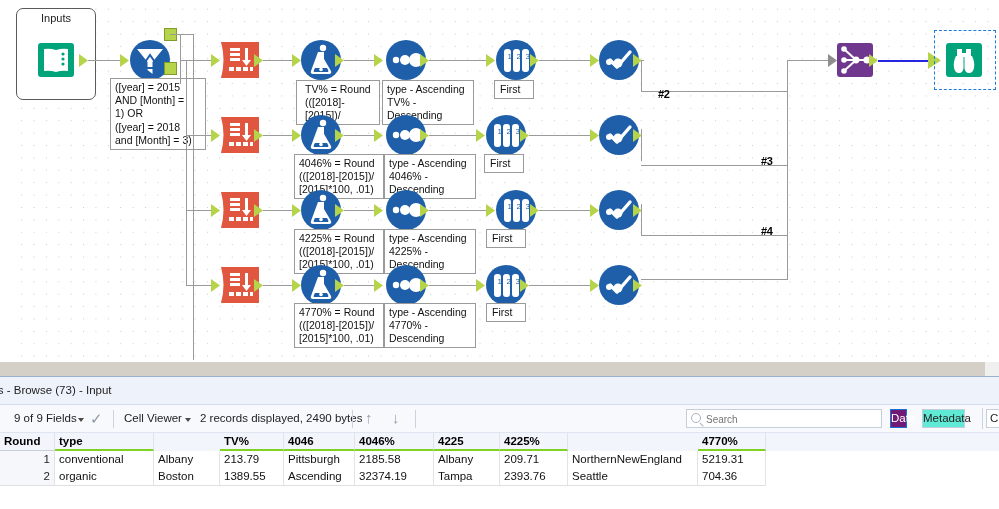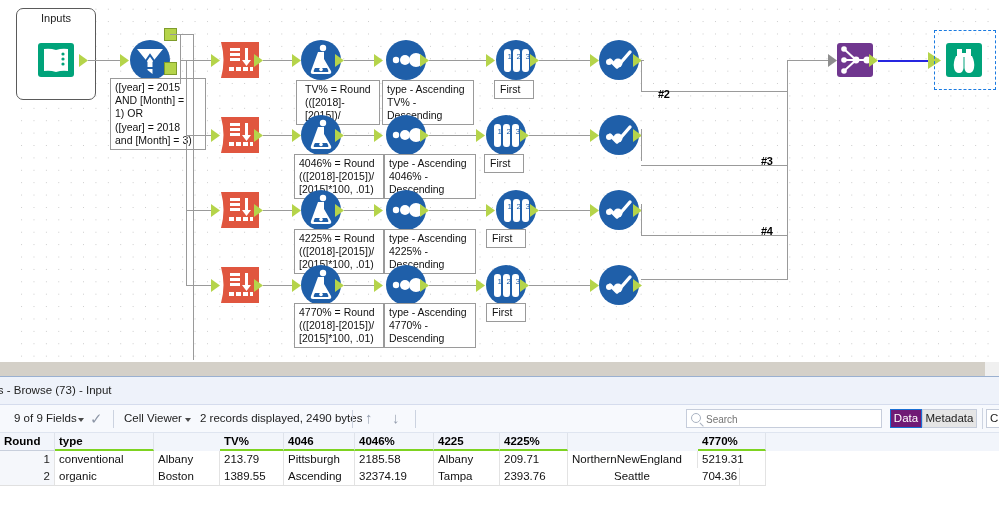--- a/index.html
+++ b/index.html
@@ -102,22 +102,22 @@
      width:5px;height:1.4px;background:#aab3c2; transform:rotate(45deg); }
   #search-box input{
     position:absolute; left:19px; top:1px; width:170px; height:16px;
     border:none; outline:none; font-size:10px; color:#444;
     font-family:"Liberation Sans", sans-serif; background:transparent;
   }
   .seg{
     position:absolute; top:32px; height:19px; font-size:11.5px;
     border:1px solid #c6cddb; line-height:17px; text-align:center; cursor:default;
   }
-  #seg-data{ left:890px; width:32px; background:#701a75; color:#fff; border-color:#1a6fd4;}
-  #seg-meta{ left:922px; width:55px; background:#e5e5e5; color:#222; }
+  #seg-data{ left:890px; width:17px; background:#701a75; color:#fff; border-color:#1a6fd4;}
+  #seg-meta{ left:922px; width:43px; background:#5eead4; color:#222; }
   #seg-tail{ position:absolute; left:986px; top:32px; width:14px; height:19px;
     border:1px solid #c6cddb; border-right:none; background:#fff; font-size:11.5px;
     line-height:17px; text-align:left; padding-left:3px; color:#222;}
   .tb-vsep{ position:absolute; top:31px; width:1px; height:21px; background:#ccd3e0;}
 
   
   #grid{ position:absolute; left:0; top:56px; width:999px; height:77px; }
   .grid-row{ position:absolute; left:0; height:17px; width:999px; }
   .gc{
     position:absolute; height:17px; font-size:11.5px; line-height:17px;
@@ -624,19 +624,19 @@
 
     <div class="grid-row data-row alt" style="top:35px;">
       <div class="gc num" style="left:0px; width:55px;">2</div>
       <div class="gc" style="left:55px; width:99px;">organic</div>
       <div class="gc" style="left:154px; width:66px;">Boston</div>
       <div class="gc" style="left:220px; width:64px;">1389.55</div>
       <div class="gc" style="left:284px; width:71px;">Ascending</div>
       <div class="gc" style="left:355px; width:79px;">32374.19</div>
       <div class="gc" style="left:434px; width:66px;">Tampa</div>
       <div class="gc" style="left:500px; width:68px;">2393.76</div>
-      <div class="gc" style="left:568px; width:130px;margin-left:42px;">Seattle</div>
+      <div class="gc" style="left:568px; width:130px;">Seattle</div>
       <div class="gc" style="left:698px; width:68px;">704.36</div>
     </div>
 
     <div class="grid-underline" style="top:52px;"></div>
   </div>
 </div>
 
 </body></html>

